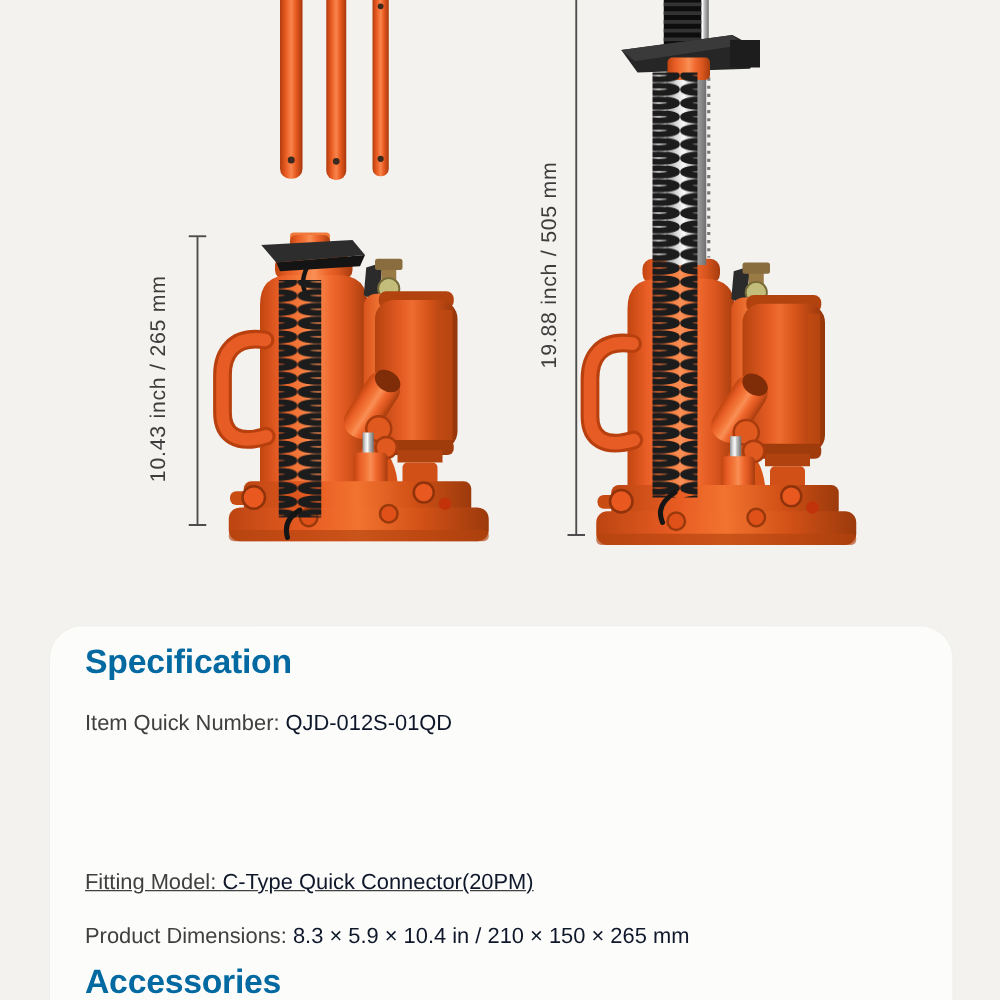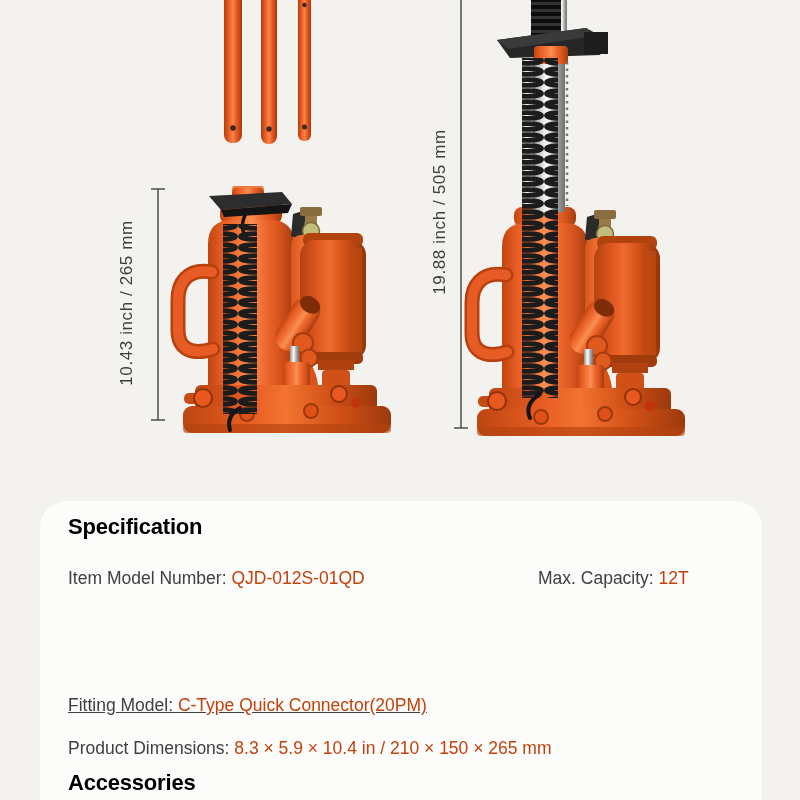--- a/index.html
+++ b/index.html
@@ -5,27 +5,27 @@
   html,body{margin:0;padding:0;}
   body{width:800px;height:800px;overflow:hidden;font-family:"Liberation Sans",sans-serif;}
   .stage{position:relative;width:800px;height:800px;background:#f3f2ef;overflow:hidden;}
   .art{position:absolute;left:0;top:0;}
   
   .dim-label{position:absolute;white-space:nowrap;font-size:17px;color:#3d3d3d;letter-spacing:.6px;transform:translate(-50%,-50%) rotate(-90deg);}
   .dim-label-left{left:127px;top:303px;}
   .dim-label-right{left:440px;top:212px;}
   
   .card{position:absolute;left:40px;top:501px;width:722px;height:330px;background:#fcfcfb;border-radius:26px;box-shadow:0 0 0 1px rgba(0,0,0,0.01);}
-  .card h2{position:absolute;left:28px;margin:0;font-size:22px;font-weight:bold;color:#000000;letter-spacing:-.2px;}
+  .card h2{position:absolute;left:28px;margin:0;font-size:27px;font-weight:bold;color:#0369a1;letter-spacing:-.2px;}
   .spec-title{top:13px;}
   .acc-title{top:269px;}
   .spec-row{position:absolute;left:28px;width:680px;font-size:17.5px;line-height:23px;color:#404040;}
   .row-1{top:66px;} .row-2{top:108px;} .row-3{top:151px;} .row-4{top:193px;text-decoration:underline;} .row-5{top:236px;}
   .cell-right{position:absolute;left:470px;top:0;}
-  .val{color:#c2410c;}
+  .val{color:#0f172a;}
 </style>
 </head>
 <body>
 
 <div class="stage">
 
   <svg class="art" width="800" height="505" viewBox="0 0 800 505">
     <defs>
       <linearGradient id="gBody" x1="0" y1="0" x2="1" y2="0">
         <stop offset="0" stop-color="#c24510"></stop>
@@ -172,24 +172,21 @@
     </g>
   </svg>
 
   <div class="dim-label dim-label-left">10.43 inch / 265 mm</div>
   <div class="dim-label dim-label-right">19.88 inch / 505 mm</div>
 
   <section class="card">
     <h2 class="spec-title">Specification</h2>
 
     <div class="spec-row row-1">
-      <span>Item Model Number: </span><span class="val">QJD-012S-01QD</span>
-      <span class="cell-right">
-        <span>Max. Capacity: </span><span class="val">12T</span>
-      </span>
+      <span>Item Quick Number: </span><span class="val">QJD-012S-01QD</span>
     </div>
 
 
 
     <div class="spec-row row-4">
       <span>Fitting Model: </span><span class="val">C-Type Quick Connector(20PM)</span>
     </div>
 
     <div class="spec-row row-5">
       <span>Product Dimensions: </span><span class="val">8.3 × 5.9 × 10.4 in / 210 × 150 × 265 mm</span>

